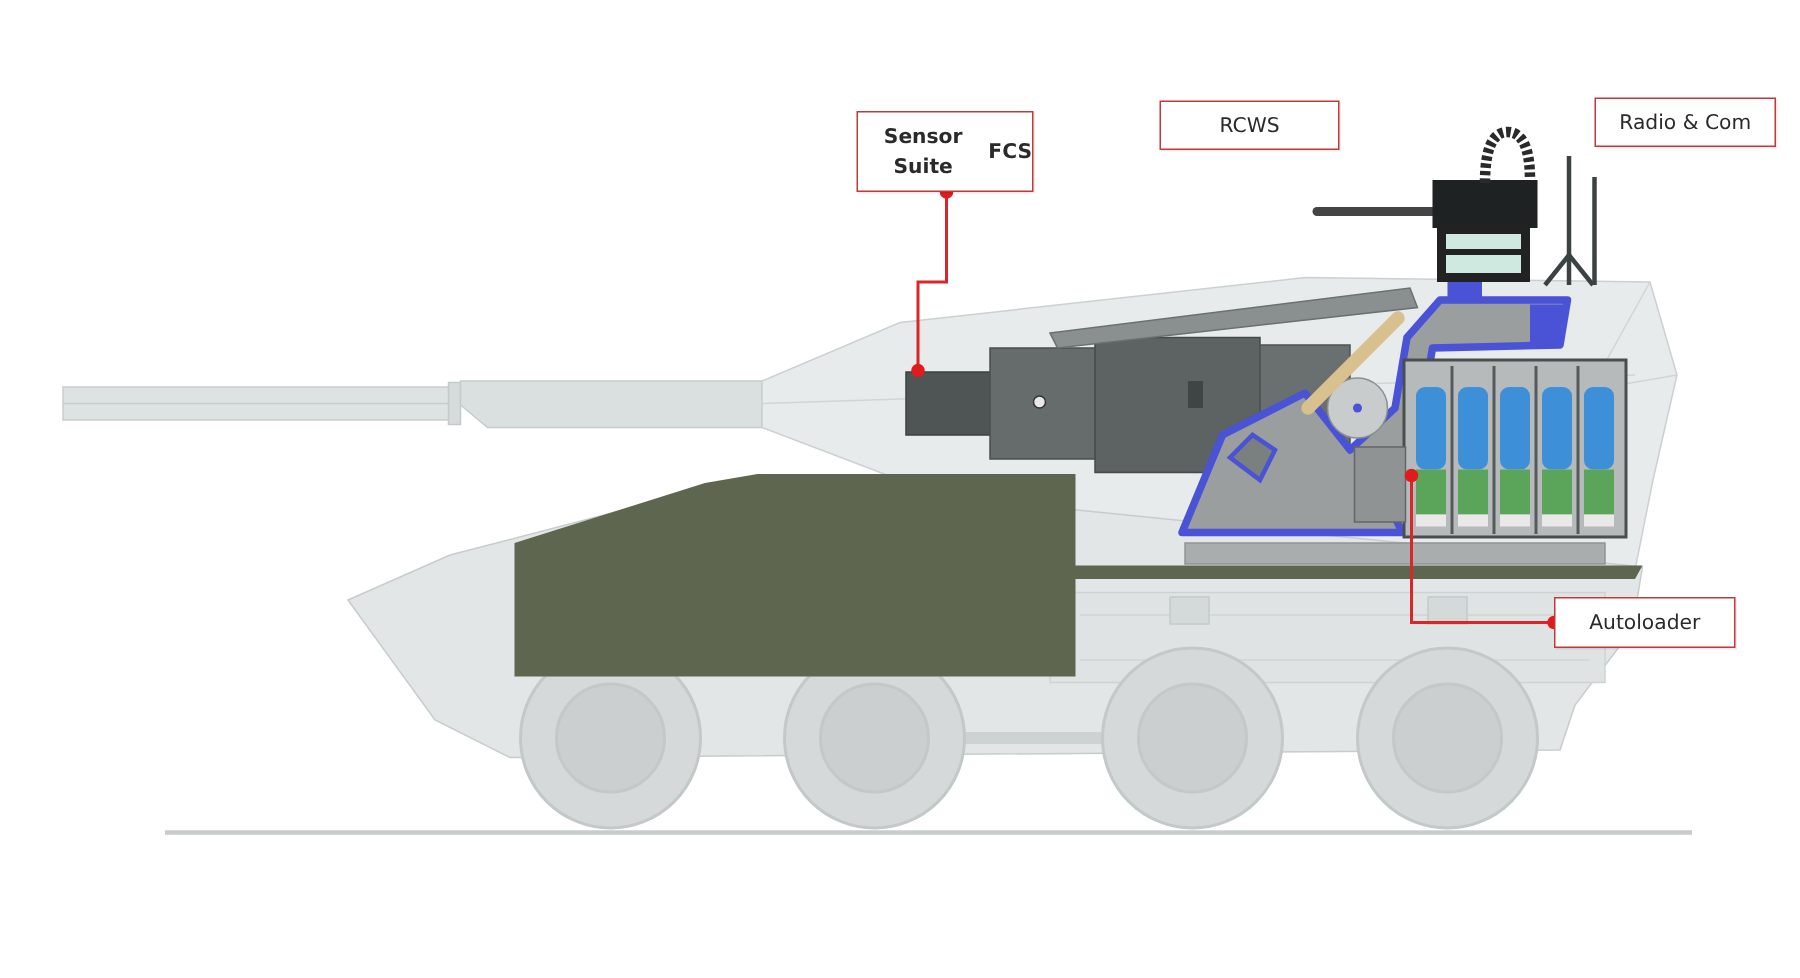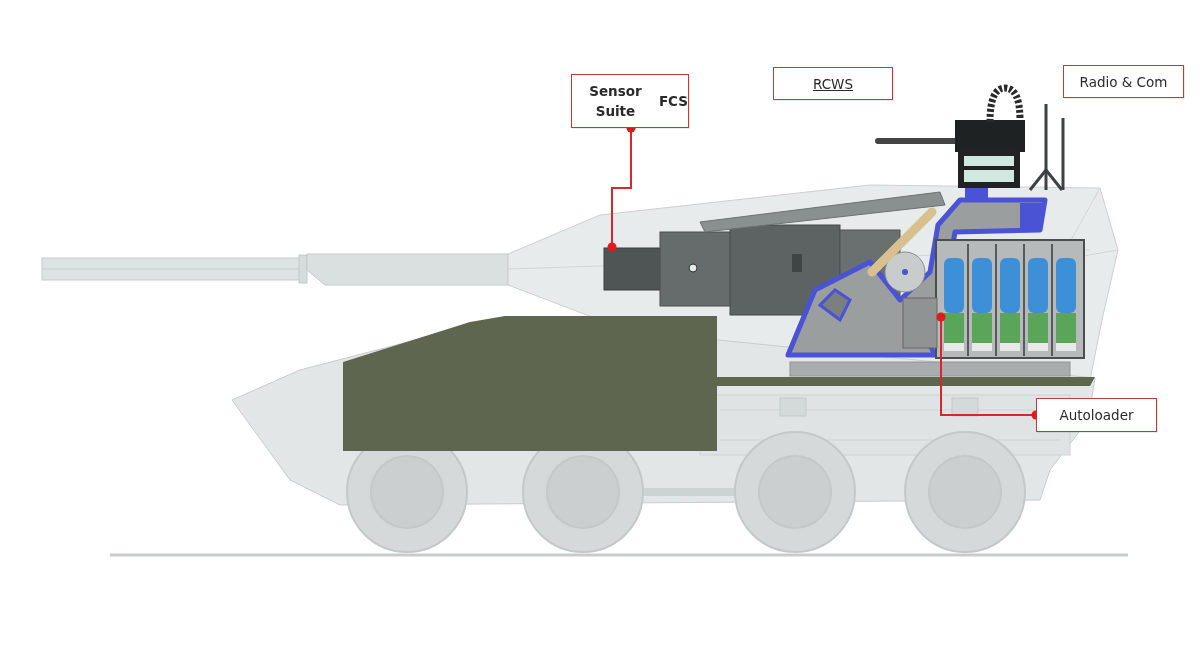--- a/index.html
+++ b/index.html
@@ -151,21 +151,21 @@
     <circle cx="941" cy="317" r="4.5"></circle>
     <circle cx="1036" cy="415" r="4.5"></circle>
   </g>
 </svg>
 
 <div class="callout" style="left:571px; top:74px; width:118px; height:54px; flex-direction:row;font-weight:bold;">
   <span class="lbl">Sensor Suite</span>
   <span class="lbl">FCS</span>
 </div>
 
-<div class="callout" style="left:773px; top:67px; width:120px; height:33px;text-decoration:underline;">
+<div class="callout" style="left:773px; top:67px; width:120px; height:33px;">
   <span class="lbl">RCWS</span>
 </div>
 
 <div class="callout" style="left:1063px; top:65px; width:121px; height:33px;">
   <span class="lbl">Radio &amp; Com</span>
 </div>
 
 <div class="callout" style="left:1036px; top:398px; width:121px; height:34px;justify-content:center;">
   <span class="lbl">Autoloader</span>
 </div>

